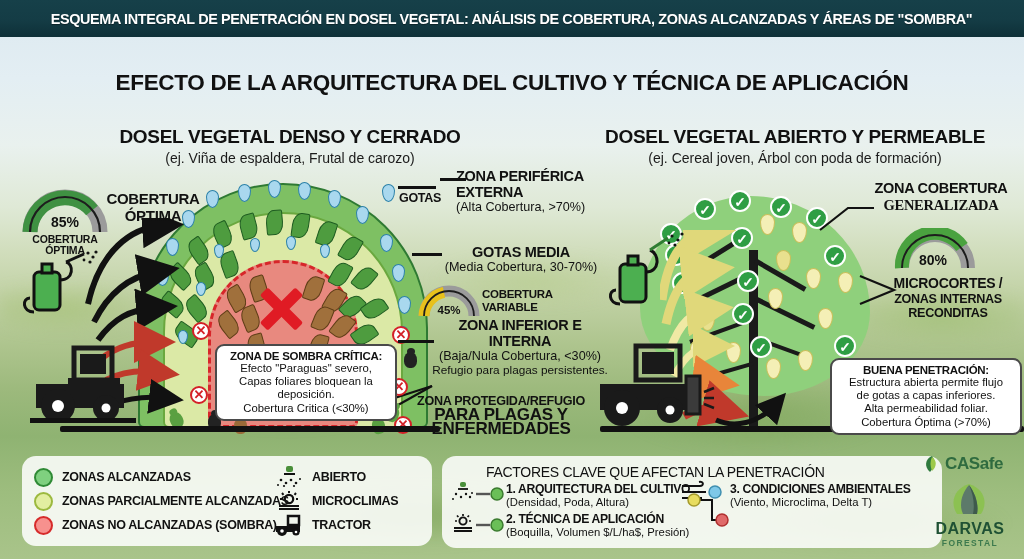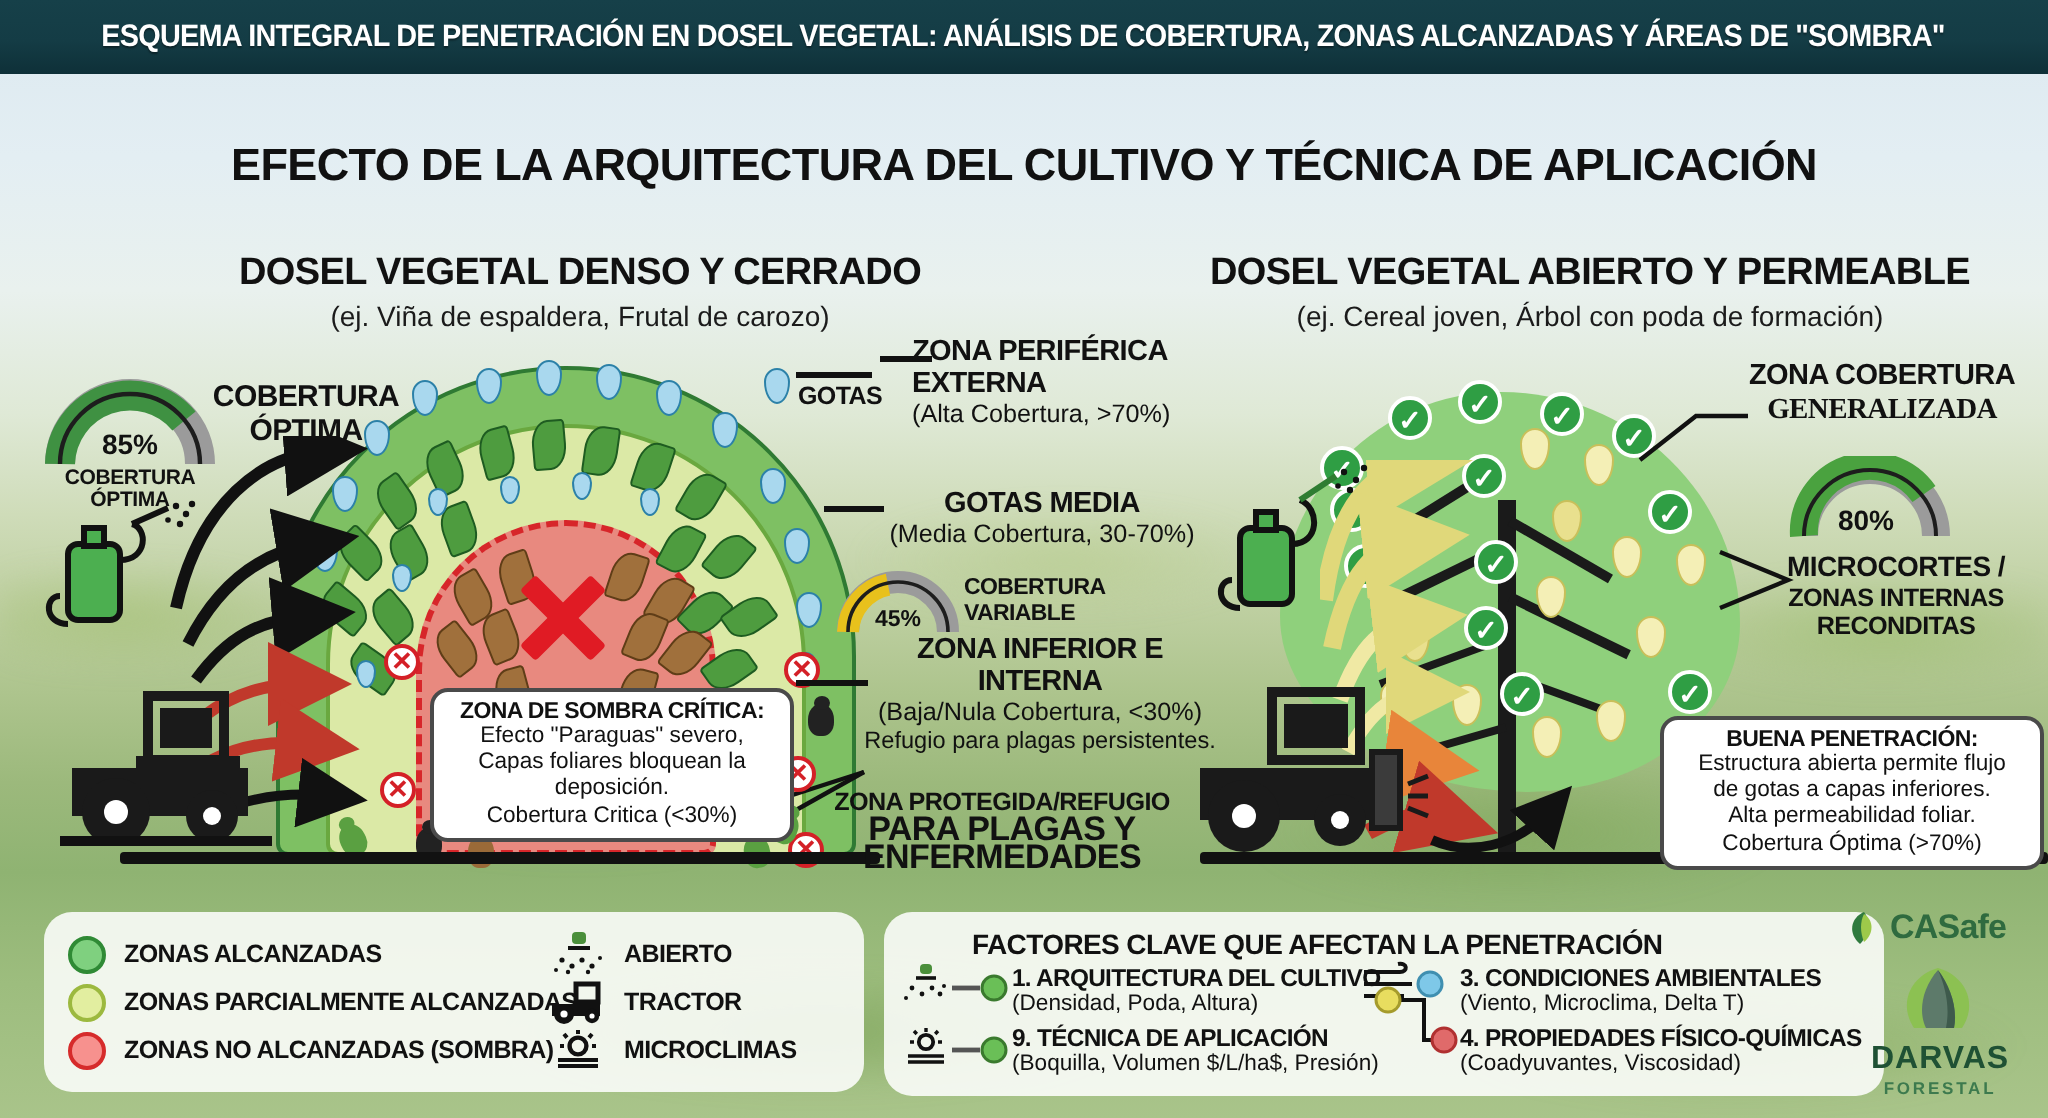--- a/index.html
+++ b/index.html
@@ -226,21 +226,21 @@
   .lg-dot { width:19px; height:19px; border-radius:50%; margin-right:9px; flex:none;}
   .lg-txt { font-weight:bold; font-size:12.5px; color:#111; letter-spacing:-0.3px; }
   .lg-col { position:absolute; left:252px; top:9px; }
   .lg-ico { width:30px; height:22px; margin-right:8px; flex:none; position:relative;}
 
   #factors {
     position:absolute; left:442px; top:456px; width:500px; height:92px;
     background: rgba(255,255,255,0.86); border-radius:14px; z-index:15;
     padding:8px 12px;
   }
-  #factors .ftitle { font-weight:bold; font-size:14px; color:#111; letter-spacing:-0.3px;padding-left:32px; }
+  #factors .ftitle { font-weight:normal; font-size:14px; color:#111; letter-spacing:-0.3px;padding-left:32px; }
   .fitem { position:absolute; }
   .fitem .fn { font-weight:bold; font-size:12.2px; color:#111; letter-spacing:-0.35px; white-space:nowrap;}
   .fitem .fd { font-size:11.3px; color:#111; white-space:nowrap; }
 
   #logos { position:absolute; right:6px; top:452px; width:96px; height:104px; z-index:16; }
   .casafe-txt { font-size:17px; font-weight:bold; color:#2f6b3f; letter-spacing:-0.4px;}
   .darvas-txt { font-size:16px; font-weight:bold; color:#1f5134; letter-spacing:0.5px;}
   .darvas-sub { font-size:8.5px; font-weight:bold; color:#3d7a4e; letter-spacing:1.4px;}
 </style>
 </head>
@@ -597,39 +597,39 @@
             <circle cx="20" cy="20" r="1.1" fill="#111"></circle>
           <circle cx="4" cy="19" r="1" fill="#111"></circle>
             <circle cx="26" cy="13" r="1" fill="#111"></circle>
         </svg>
       </div>
       <div class="lg-txt">ABIERTO</div>
     </div>
     <div class="lg-row">
       <div class="lg-ico">
         <svg width="30" height="22" viewBox="0 0 30 22">
+          <circle cx="15" cy="9" r="4.2" fill="none" stroke="#111" stroke-width="2.2"></circle>
+          <path d="M15,1 L15,3 M8,3 L9.5,4.8 M22,3 L20.5,4.8 M6,9 L8,9 M22,9 L24,9" stroke="#111" stroke-width="2"></path>
+          <path d="M5,16 L25,16 M5,19 L25,19" stroke="#111" stroke-width="2"></path>
+        </svg>
+      </div>
+      <div class="lg-txt">MICROCLIMAS</div>
+    </div>
+    <div class="lg-row">
+      <div class="lg-ico">
+        <svg width="30" height="22" viewBox="0 0 30 22">
           <rect x="14" y="2" width="11" height="9" fill="none" stroke="#111" stroke-width="2.5"></rect>
           <path d="M2,12 L26,12 L26,18 L2,18 Z" fill="#111"></path>
           <circle cx="8" cy="17" r="5" fill="#111"></circle>
             <circle cx="8" cy="17" r="1.8" fill="#fff"></circle>
           <circle cx="22" cy="18" r="3.6" fill="#111"></circle>
             <circle cx="22" cy="18" r="1.3" fill="#fff"></circle>
         </svg>
       </div>
       <div class="lg-txt">TRACTOR</div>
-    </div>
-    <div class="lg-row">
-      <div class="lg-ico">
-        <svg width="30" height="22" viewBox="0 0 30 22">
-          <circle cx="15" cy="9" r="4.2" fill="none" stroke="#111" stroke-width="2.2"></circle>
-          <path d="M15,1 L15,3 M8,3 L9.5,4.8 M22,3 L20.5,4.8 M6,9 L8,9 M22,9 L24,9" stroke="#111" stroke-width="2"></path>
-          <path d="M5,16 L25,16 M5,19 L25,19" stroke="#111" stroke-width="2"></path>
-        </svg>
-      </div>
-      <div class="lg-txt">MICROCLIMAS</div>
     </div>
   </div>
 </div>
 
 <div id="factors">
   <div class="ftitle">FACTORES CLAVE QUE AFECTAN LA PENETRACIÓN</div>
 
   <div class="fitem" style="left:64px;top:26px;">
     <div class="fn">1. ARQUITECTURA DEL CULTIVO</div>
     <div class="fd">(Densidad, Poda, Altura)</div>
@@ -641,21 +641,21 @@
       <circle cx="11" cy="15" r="1.2" fill="#111"></circle>
     <circle cx="16" cy="12" r="1.2" fill="#111"></circle>
       <circle cx="20" cy="15" r="1.2" fill="#111"></circle>
     <circle cx="3" cy="17" r="1" fill="#111"></circle>
       <circle cx="22" cy="11" r="1" fill="#111"></circle>
     <path d="M26,12 L40,12" stroke="#555" stroke-width="2.4"></path>
     <circle cx="47" cy="12" r="6" fill="#6abf57" stroke="#3a7a2e" stroke-width="1.5"></circle>
   </svg>
 
   <div class="fitem" style="left:64px;top:56px;">
-    <div class="fn">9. TÉCNICA DE APLICACIÓN</div>
+    <div class="fn">2. TÉCNICA DE APLICACIÓN</div>
     <div class="fd">(Boquilla, Volumen $/L/ha$, Presión)</div>
   </div>
   <svg style="position:absolute;left:8px;top:56px;width:56px;height:26px" viewBox="0 0 56 26">
     <circle cx="13" cy="9" r="3.6" fill="none" stroke="#111" stroke-width="1.9"></circle>
     <path d="M13,2 L13,4 M7,3.5 L8.4,5 M19,3.5 L17.6,5 M5,9 L7,9 M19,9 L21,9" stroke="#111" stroke-width="1.7"></path>
     <path d="M4,16 L22,16 M4,19 L22,19" stroke="#111" stroke-width="1.8"></path>
     <path d="M26,13 L40,13" stroke="#555" stroke-width="2.4"></path>
     <circle cx="47" cy="13" r="6" fill="#6abf57" stroke="#3a7a2e" stroke-width="1.5"></circle>
   </svg>
 
@@ -663,24 +663,20 @@
     <div class="fn">3. CONDICIONES AMBIENTALES</div>
     <div class="fd">(Viento, Microclima, Delta T)</div>
   </div>
   <svg style="position:absolute;left:238px;top:24px;width:52px;height:26px" viewBox="0 0 52 26">
     <path d="M2,6 L20,6 C24,6 24,1 19,2" fill="none" stroke="#111" stroke-width="2"></path>
     <path d="M2,12 L26,12" stroke="#111" stroke-width="2"></path>
     <path d="M2,18 L22,18" stroke="#111" stroke-width="2"></path>
     <circle cx="35" cy="12" r="6" fill="#7ec8e8" stroke="#3f8fb0" stroke-width="1.5"></circle>
   </svg>
 
-  <div class="fitem" style="left:288px;top:56px;">
-    <div class="fn">4. PROPIEDADES FÍSICO-QUÍMICAS</div>
-    <div class="fd">(Coadyuvantes, Viscosidad)</div>
-  </div>
   <svg style="position:absolute;left:238px;top:36px;width:52px;height:40px" viewBox="0 0 52 40">
     <path d="M18,8 L32,8 L32,28 L38,28" fill="none" stroke="#111" stroke-width="2"></path>
     <circle cx="14" cy="8" r="6" fill="#e8dd5f" stroke="#a59b2c" stroke-width="1.5"></circle>
     <circle cx="42" cy="28" r="6" fill="#e06a6a" stroke="#b03030" stroke-width="1.5"></circle>
   </svg>
 </div>
 
 <div id="logos">
   <div style="display:flex;align-items:center;gap:3px;margin-top:2px;">
     <svg width="20" height="20" viewBox="0 0 20 20">

